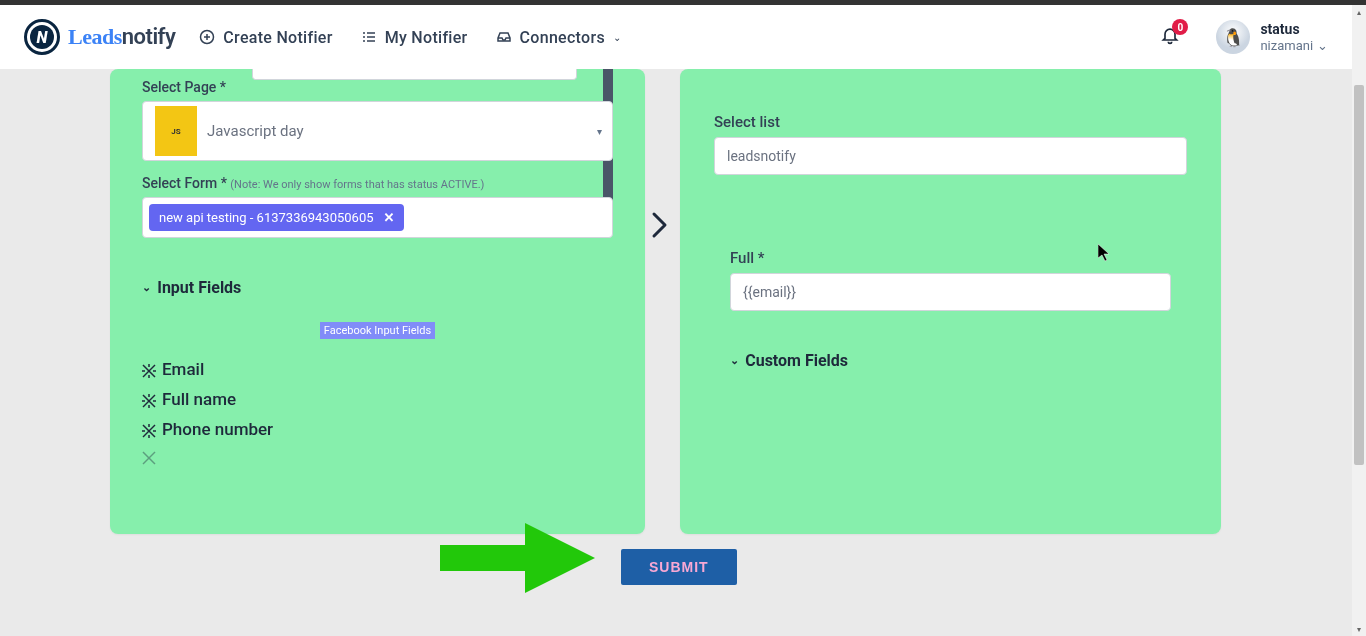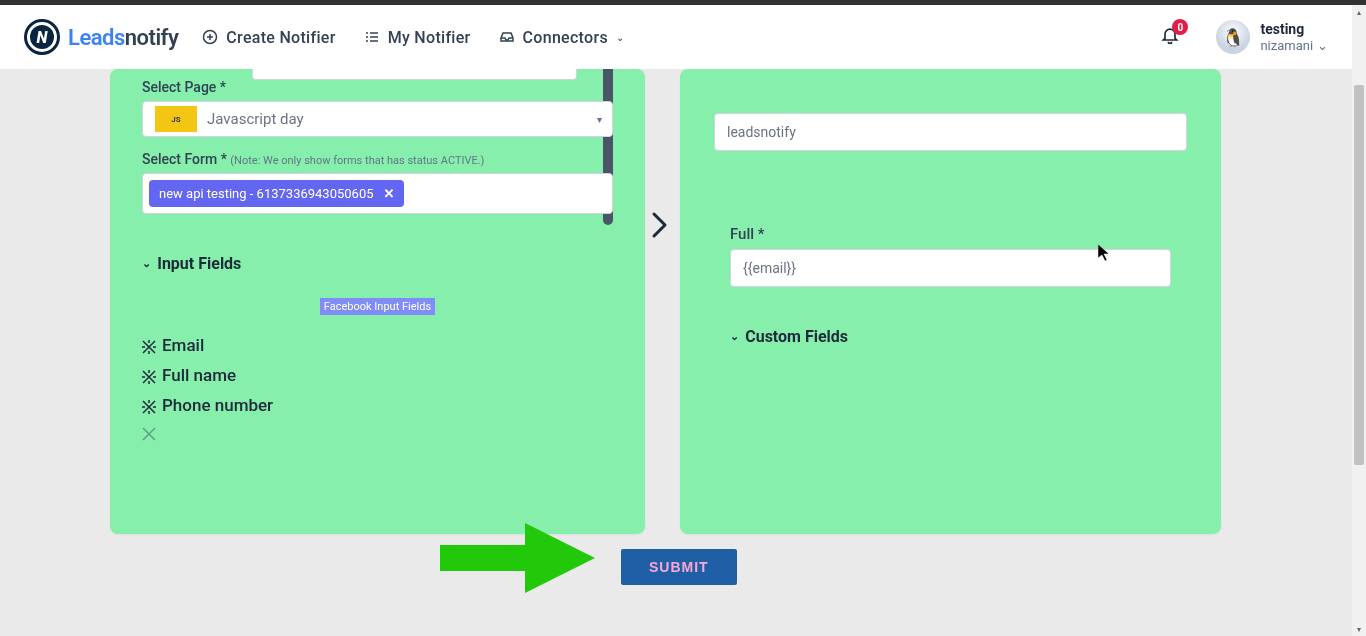--- a/index.html
+++ b/index.html
@@ -4,21 +4,21 @@
   <style>
     *{box-sizing:border-box;margin:0;padding:0;}
     body{font-family:-apple-system,BlinkMacSystemFont,"Segoe UI",Roboto,sans-serif;background:#f0f0f0;overflow:hidden;}
     .page{width:1366px;height:636px;background:#eaeaea;position:relative;}
     .topbar{position:absolute;top:0;left:0;right:0;height:5px;background:#333;}
     .header{position:absolute;top:5px;left:0;right:14px;height:64px;background:#fff;display:flex;align-items:center;padding:0 24px;z-index:10;}
     .logo-group{display:flex;align-items:center;gap:8px;margin-right:24px;}
     .logo-circle{width:36px;height:36px;border-radius:50%;border:3px solid #0a2540;display:flex;align-items:center;justify-content:center;background:#fff;position:relative;}
     .logo-inner{width:24px;height:24px;border-radius:50%;background:#0a2540;color:#fff;font-weight:800;font-size:16px;display:flex;align-items:center;justify-content:center;font-style:italic;}
     .logo-text{font-size:22px;font-weight:600;letter-spacing:-0.5px;}
-    .logo-text .leads{color:#3b82f6;}
+    .logo-text .leads{color:#3b82f6;font-family:Liberation Serif, serif;}
     .logo-text .notify{color:#334155;}
     .nav{display:flex;align-items:center;gap:28px;}
     .nav-item{display:flex;align-items:center;gap:8px;color:#334155;font-size:16px;font-weight:500;cursor:pointer;letter-spacing:0.3px;}
     .nav-icon{width:16px;height:16px;display:inline-flex;align-items:center;justify-content:center;}
     .chev{font-size:10px;color:#334155;}
     .header-right{margin-left:auto;display:flex;align-items:center;gap:36px;}
     .bell-wrap{position:relative;}
     .bell-icon{width:20px;height:20px;}
     .badge{position:absolute;top:-6px;right:-8px;background:#e11d48;color:#fff;font-size:10px;font-weight:700;min-width:16px;height:16px;border-radius:8px;display:flex;align-items:center;justify-content:center;padding:0 4px;}
     .user{display:flex;align-items:center;gap:10px;}
@@ -31,21 +31,21 @@
     .panel-left{left:110px;top:69px;width:535px;height:465px;padding:0;}
     .panel-right{left:680px;top:69px;width:541px;height:465px;padding:24px 34px;}
 
     .inner-scroll{position:absolute;top:0;left:0;right:0;bottom:0;padding:0 32px;overflow:hidden;}
     .scroll-thumb{position:absolute;right:32px;top:-4px;width:10px;height:160px;background:#4a5568;border-radius:5px;}
 
     .label{font-size:14px;color:#334155;font-weight:500;margin-bottom:6px;display:block;}
     .note{font-size:11px;color:#64748b;font-weight:400;}
     .select-box{border:1px solid #d1d5db;border-radius:4px;padding:8px 12px;display:flex;align-items:center;gap:10px;background:#fff;position:relative;cursor:pointer;}
     .select-caret{position:absolute;right:10px;top:50%;transform:translateY(-50%);font-size:10px;color:#64748b;}
-    .page-thumb{width:42px;height:26px;background:#f3c614;display:flex;align-items:center;justify-content:center;font-size:8px;color:#333;font-weight:700;}
+    .page-thumb{width:42px;height:50px;background:#f3c614;display:flex;align-items:center;justify-content:center;font-size:8px;color:#333;font-weight:700;}
     .sel-text{color:#6b7280;font-size:15px;}
     .chip{display:inline-flex;align-items:center;gap:10px;background:#6366f1;color:#fff;font-size:13px;padding:6px 10px;border-radius:4px;}
     .chip-x{font-weight:700;cursor:pointer;}
 
     .section-hd{display:flex;align-items:center;gap:6px;font-weight:700;color:#1e293b;font-size:16px;cursor:pointer;}
     .section-hd .caret{font-size:11px;}
 
     .pill{background:#818cf8;color:#fff;font-size:11px;padding:2px 4px;display:inline-block;}
 
     .field-row{display:flex;align-items:center;gap:6px;font-size:17px;color:#1e293b;font-weight:500;margin-top:10px;}
@@ -121,21 +121,21 @@
       <div class="bell-wrap">
         <svg class="bell-icon" viewBox="0 0 24 24" fill="none" stroke="#1e293b" stroke-width="2">
             <path d="M18 16v-5a6 6 0 0 0-12 0v5l-2 2h16l-2-2z"></path>
             <path d="M10 20a2 2 0 0 0 4 0"></path>
           </svg>
         <div class="badge">0</div>
       </div>
       <div class="user">
         <div class="avatar">🐧</div>
         <div class="user-text">
-          <span class="user-name">testing</span>
+          <span class="user-name">status</span>
           <span class="user-sub">
               <span>nizamani</span> 
               <span>⌄</span>
             </span>
         </div>
       </div>
     </div>
   </div>
 
   <div class="panel-left">
@@ -212,20 +212,21 @@
   </div>
 
   <div class="chevron-mid">
     <svg width="20" height="30" viewBox="0 0 20 30" fill="none" stroke="#1e293b" stroke-width="3" stroke-linecap="round" stroke-linejoin="round">
         <polyline points="4,4 15,15 4,26"></polyline>
       </svg>
   </div>
 
   <div class="panel-right">
     <div style="height:20px;"></div>
+    <label class="label" style="font-size:15px;">Select list</label>
     <div class="input" style="color:#6b7280;"><span>leadsnotify</span></div>
 
     <div style="height:74px;"></div>
 
     <div style="padding:0 16px;">
       <label class="label" style="font-size:15px;">Full *</label>
       <div class="input"><span>{{email}}</span></div>
 
       <div style="height:40px;"></div>
       <div class="section-hd">

